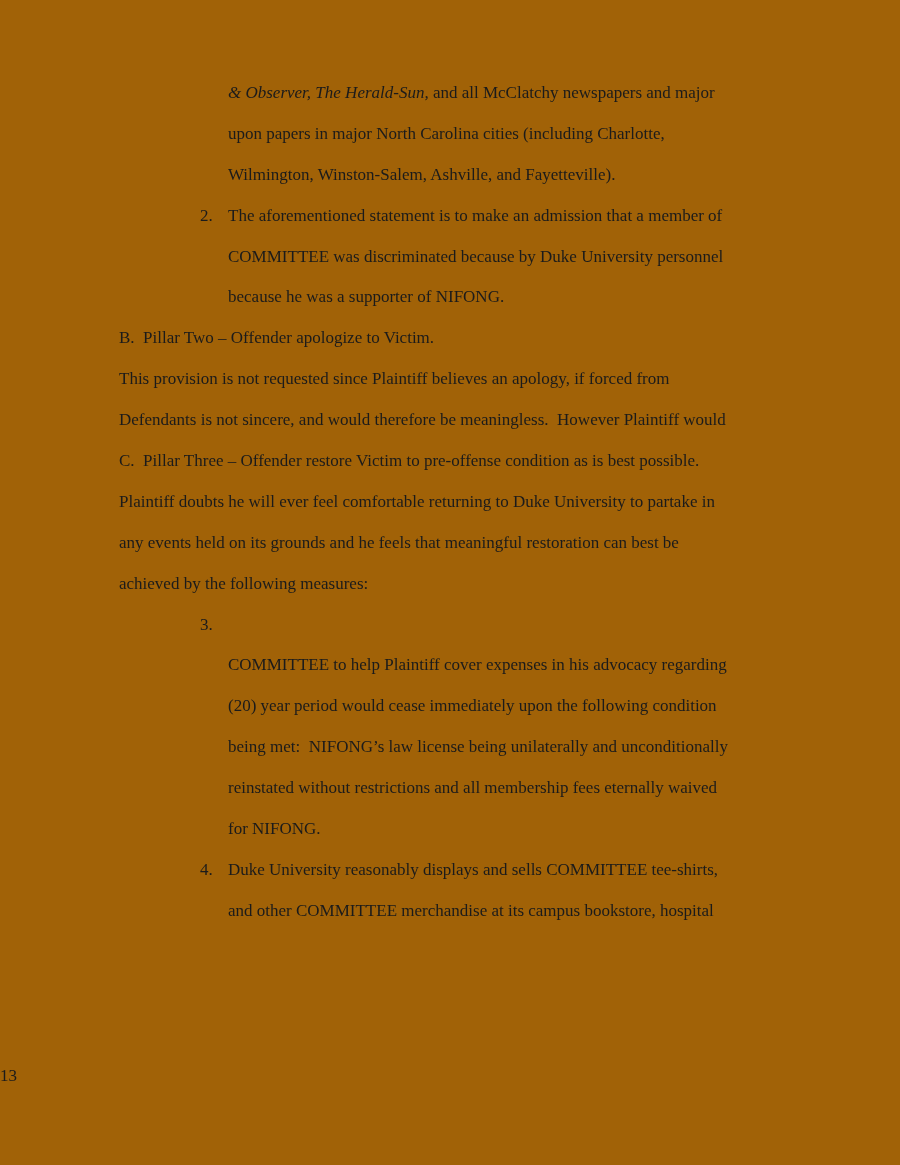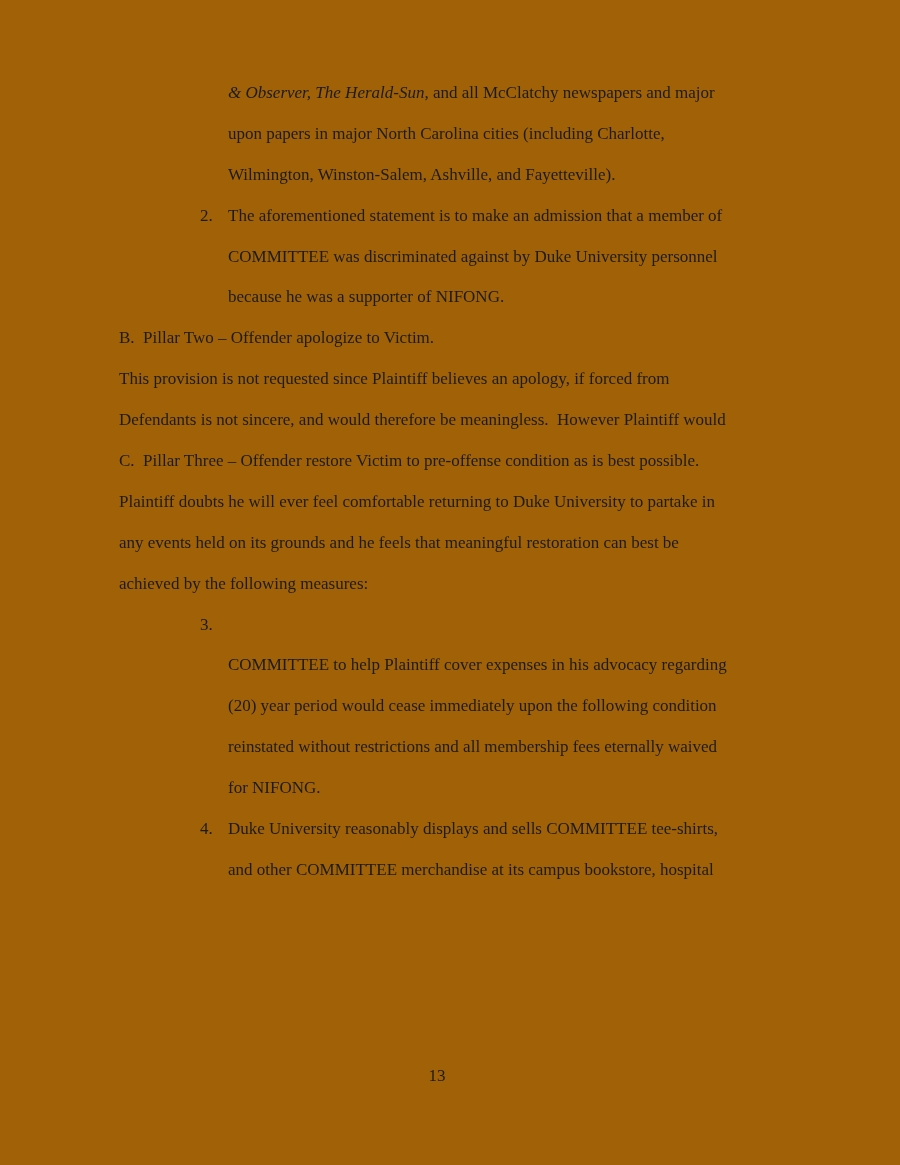--- a/index.html
+++ b/index.html
@@ -40,43 +40,44 @@
   .seg.i {
     font-style: italic;
   }
   .page-number {
     position: absolute;
     top: 1061px;
     left: 0;
     width: 874px;
     height: 30px;
     line-height: 30px;
-    text-align: center;
+    text-align: left;
   }
 </style>
 </head>
 <body>
 
 <div class="page">
   <div class="text-block" id="lines">
       <div class="line hang"><span class="seg i">&amp; Observer, The Herald-Sun,</span><span class="seg"> and all McClatchy newspapers and major</span></div>
       <div class="line hang"><span class="seg">upon papers in major North Carolina cities (including Charlotte,</span></div>
       <div class="line hang"><span class="seg">Wilmington, Winston-Salem, Ashville, and Fayetteville).</span></div>
       <div class="line item"><span class="num">2.</span><span class="seg">The aforementioned statement is to make an admission that a member of</span></div>
-      <div class="line hang"><span class="seg">COMMITTEE was discriminated against by Duke University personnel</span></div>
+      <div class="line hang"><span class="seg">COMMITTEE was discriminated because by Duke University personnel</span></div>
       <div class="line hang"><span class="seg">because he was a supporter of NIFONG.</span></div>
       <div class="line body"><span class="seg">B.  Pillar Two – Offender apologize to Victim.</span></div>
       <div class="line body"><span class="seg">This provision is not requested since Plaintiff believes an apology, if forced from</span></div>
       <div class="line body"><span class="seg">Defendants is not sincere, and would therefore be meaningless.  However Plaintiff would</span></div>
       <div class="line body"><span class="seg">C.  Pillar Three – Offender restore Victim to pre-offense condition as is best possible.</span></div>
       <div class="line body"><span class="seg">Plaintiff doubts he will ever feel comfortable returning to Duke University to partake in</span></div>
       <div class="line body"><span class="seg">any events held on its grounds and he feels that meaningful restoration can best be</span></div>
       <div class="line body"><span class="seg">achieved by the following measures:</span></div>
       <div class="line item"><span class="num">3.</span></div>
       <div class="line hang"><span class="seg">COMMITTEE to help Plaintiff cover expenses in his advocacy regarding</span></div>
       <div class="line hang"><span class="seg">(20) year period would cease immediately upon the following condition</span></div>
+      <div class="line hang"><span class="seg">being met:  NIFONG’s law license being unilaterally and unconditionally</span></div>
       <div class="line hang"><span class="seg">reinstated without restrictions and all membership fees eternally waived</span></div>
       <div class="line hang"><span class="seg">for NIFONG.</span></div>
       <div class="line item"><span class="num">4.</span><span class="seg">Duke University reasonably displays and sells COMMITTEE tee-shirts,</span></div>
       <div class="line hang"><span class="seg">and other COMMITTEE merchandise at its campus bookstore, hospital</span></div>
     </div>
   <div class="page-number">13</div>
 </div>
 
 </body></html>

